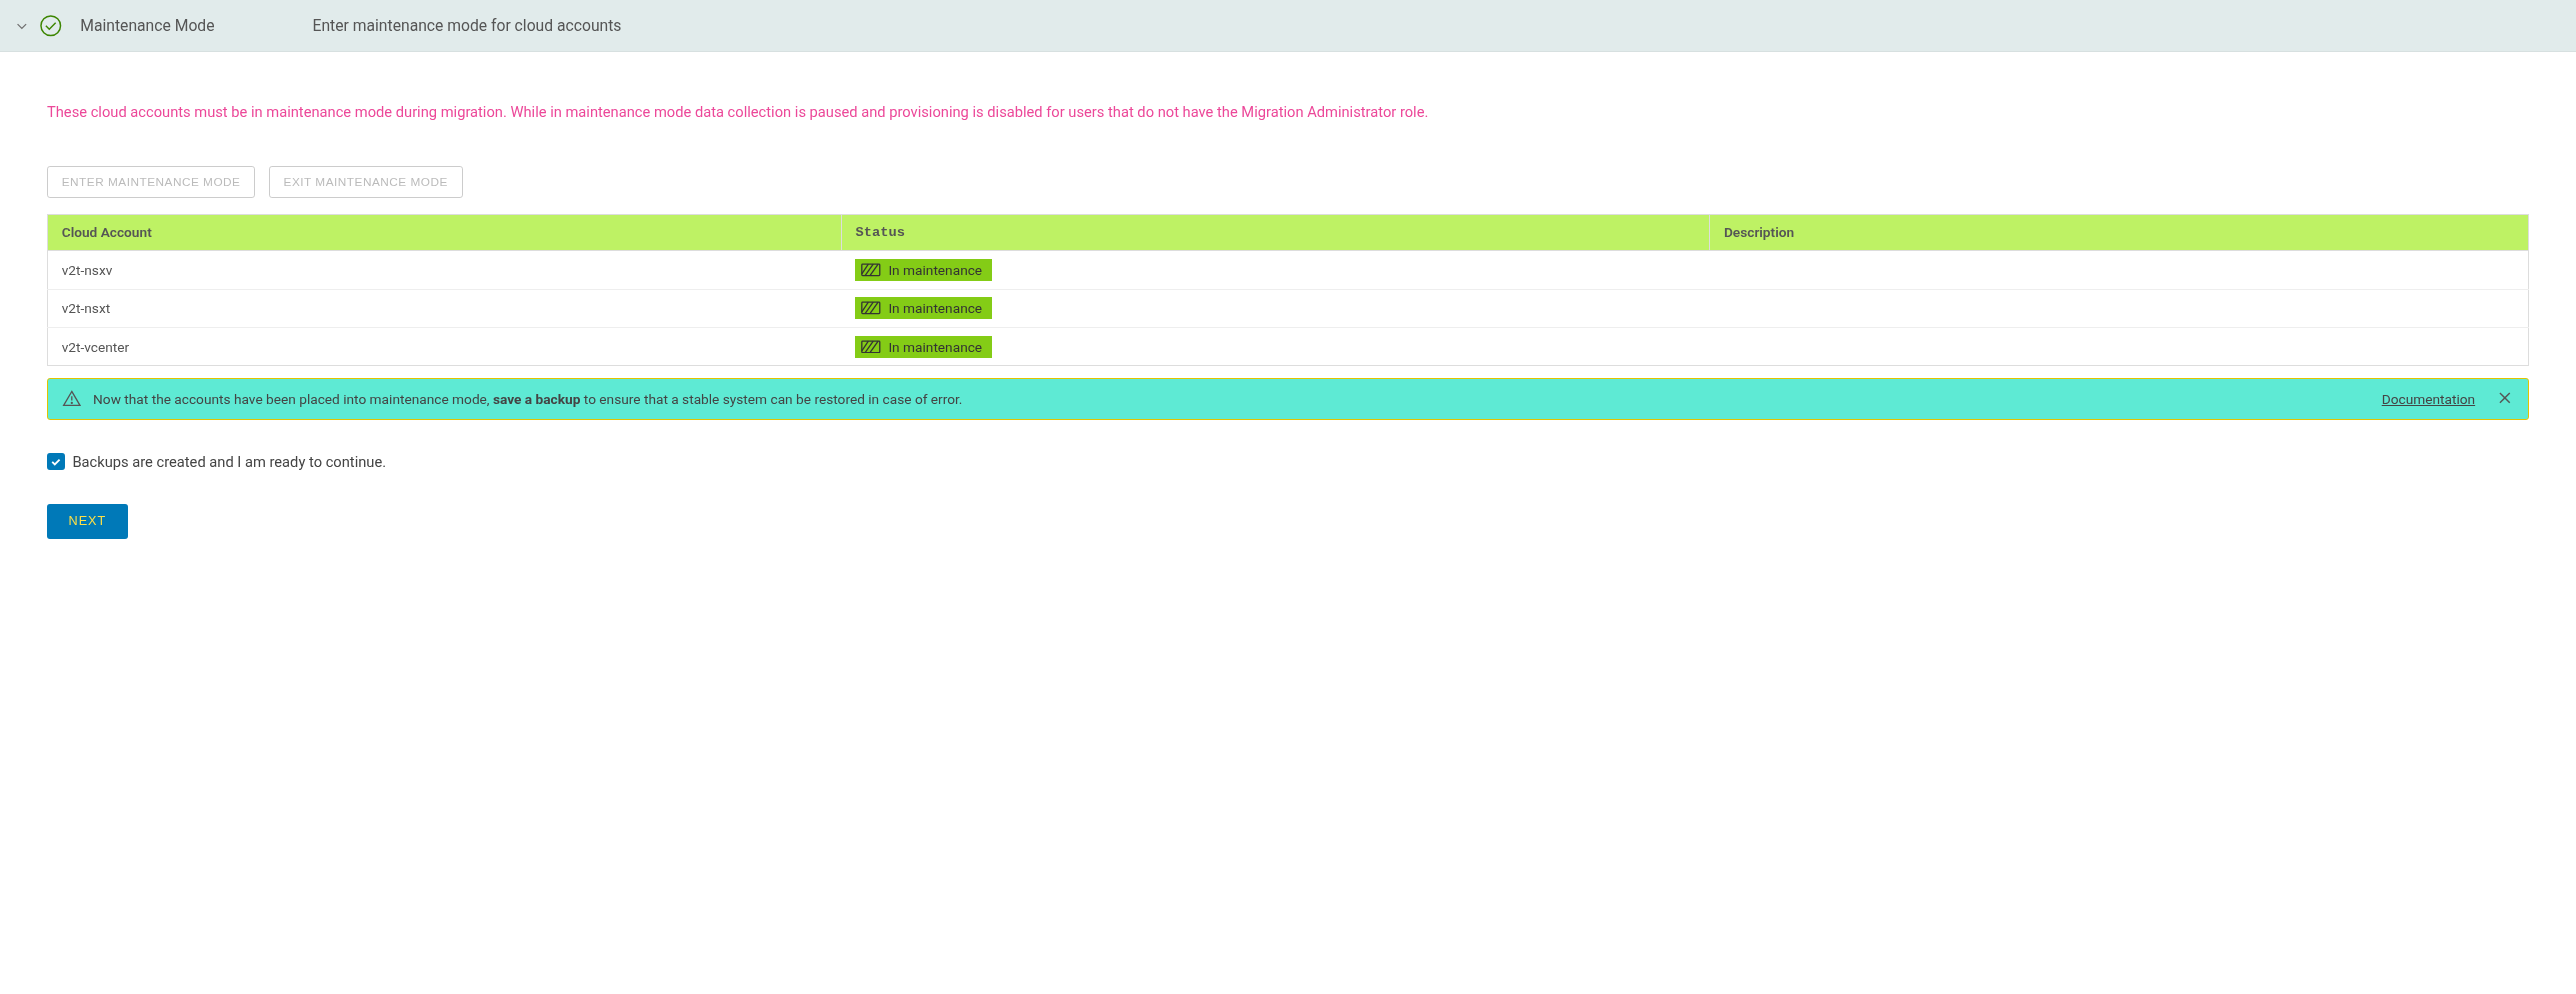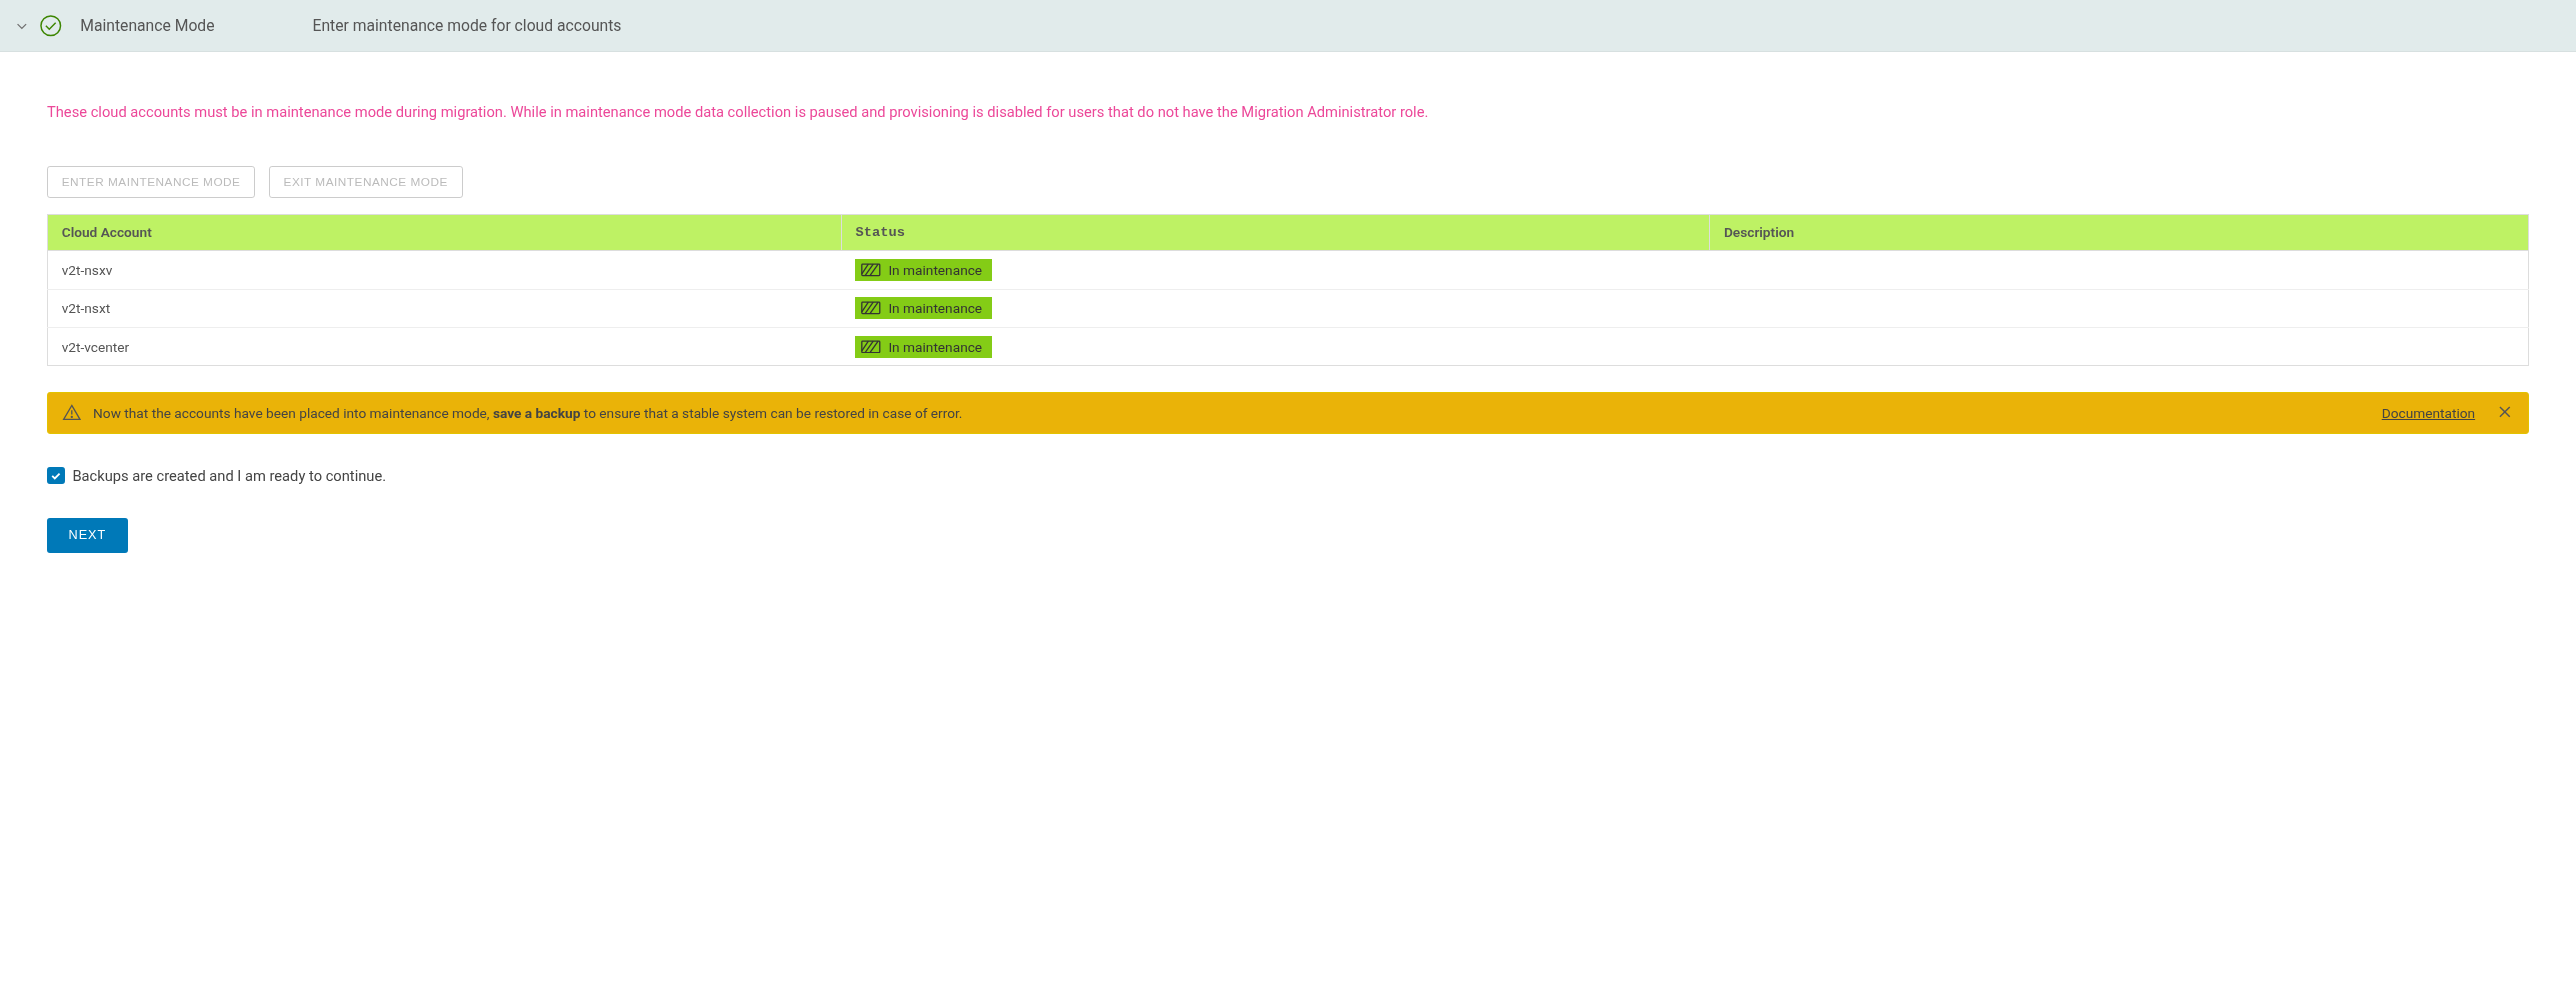--- a/index.html
+++ b/index.html
@@ -95,23 +95,23 @@
     padding: 2.9px 9.8px 2.9px 5.9px;
     font-size: 13.7px;
     color: #333;
     gap: 7.8px;
   }
   .maintenance-hatch {
     width: 19.6px; height: 13.7px;
     display: inline-flex;
   }
   .alert {
-    margin-top: 26px;
+    margin-top: 12px;
     border: 1px solid #e3c300;
-    background: #eab308;
+    background: #5eead4;
     border-radius: 2.9px;
     padding: 9.8px 13.7px;
     display: flex;
     align-items: center;
     gap: 11.8px;
     color: #444;
     font-size: 13.7px;
   }
   .alert-icon {
     width: 19.6px; height: 19.6px;
@@ -154,21 +154,21 @@
     display: inline-flex;
     align-items: center;
     justify-content: center;
     cursor: pointer;
     flex-shrink: 0;
   }
   .checkbox-custom svg { color: #fff; }
   .btn-primary {
     margin-top: 33px;
     background: #0079b8;
-    color: #ffffff;
+    color: #fde047;
     border: none;
     padding: 10.8px 21.5px;
     font-size: 12.7px;
     letter-spacing: 1px;
     border-radius: 2.9px;
     cursor: pointer;
     text-transform: uppercase;
   }
   .col-account { width: 32%; }
   .col-status { width: 35%; font-family: Liberation Mono, monospace; }

